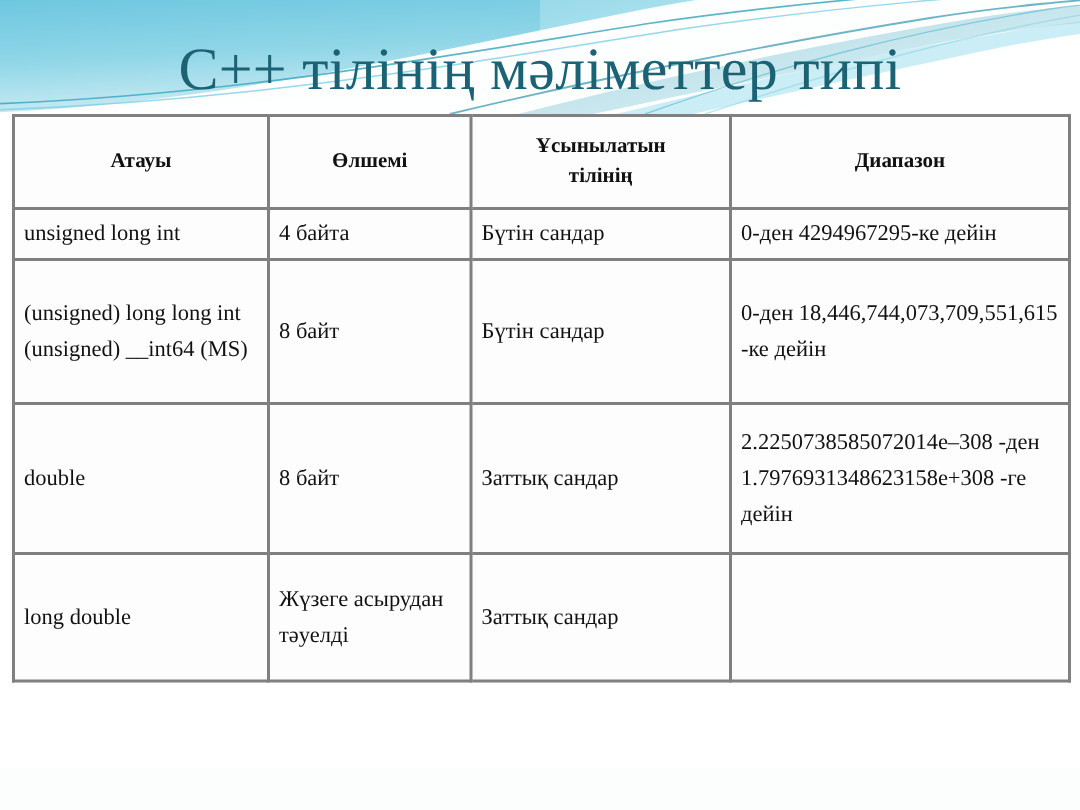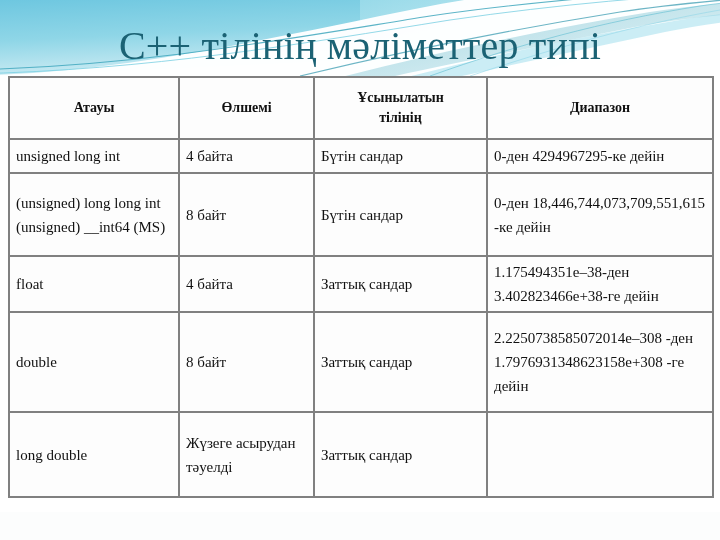--- a/index.html
+++ b/index.html
@@ -97,21 +97,21 @@
     line-height: 24px;
     text-align: left;
   }
   .col-name  { width: 170px; }
   .col-size  { width: 135px; }
   .col-vals  { width: 173px; }
   .col-range { width: 226px; }
 
   .hrow { height: 62px; }
   .r1 { height: 34px; }
-  .r2 { height: 83px; }
+  .r2 { height: 96px; }
   .r3 { height: 55px; }
   .r4 { height: 100px; }
   .r5 { height: 85px; margin-top: 48px; }
 
   .cell-text {
     display: block;
     white-space: pre-line;
   }
   .th-text {
     display: block;
@@ -221,34 +221,20 @@
           <td>
               <span class="cell-text">8 байт</span>
             </td>
           <td>
               <span class="cell-text">Бүтін сандар</span>
             </td>
           <td>
               <span class="cell-text">0-ден 18,446,744,073,709,551,615 -ке дейін</span>
             </td>
         </tr>
-        <tr class="r3">
-          <td>
-              <span class="cell-text">float</span>
-            </td>
-          <td>
-              <span class="cell-text">4 байта</span>
-            </td>
-          <td>
-              <span class="cell-text">Заттық сандар</span>
-            </td>
-          <td>
-              <span class="cell-text">1.175494351e–38-ден 3.402823466e+38-ге дейін</span>
-            </td>
-        </tr>
         <tr class="r4">
           <td>
               <span class="cell-text">double</span>
             </td>
           <td>
               <span class="cell-text">8 байт</span>
             </td>
           <td>
               <span class="cell-text">Заттық сандар</span>
             </td>

